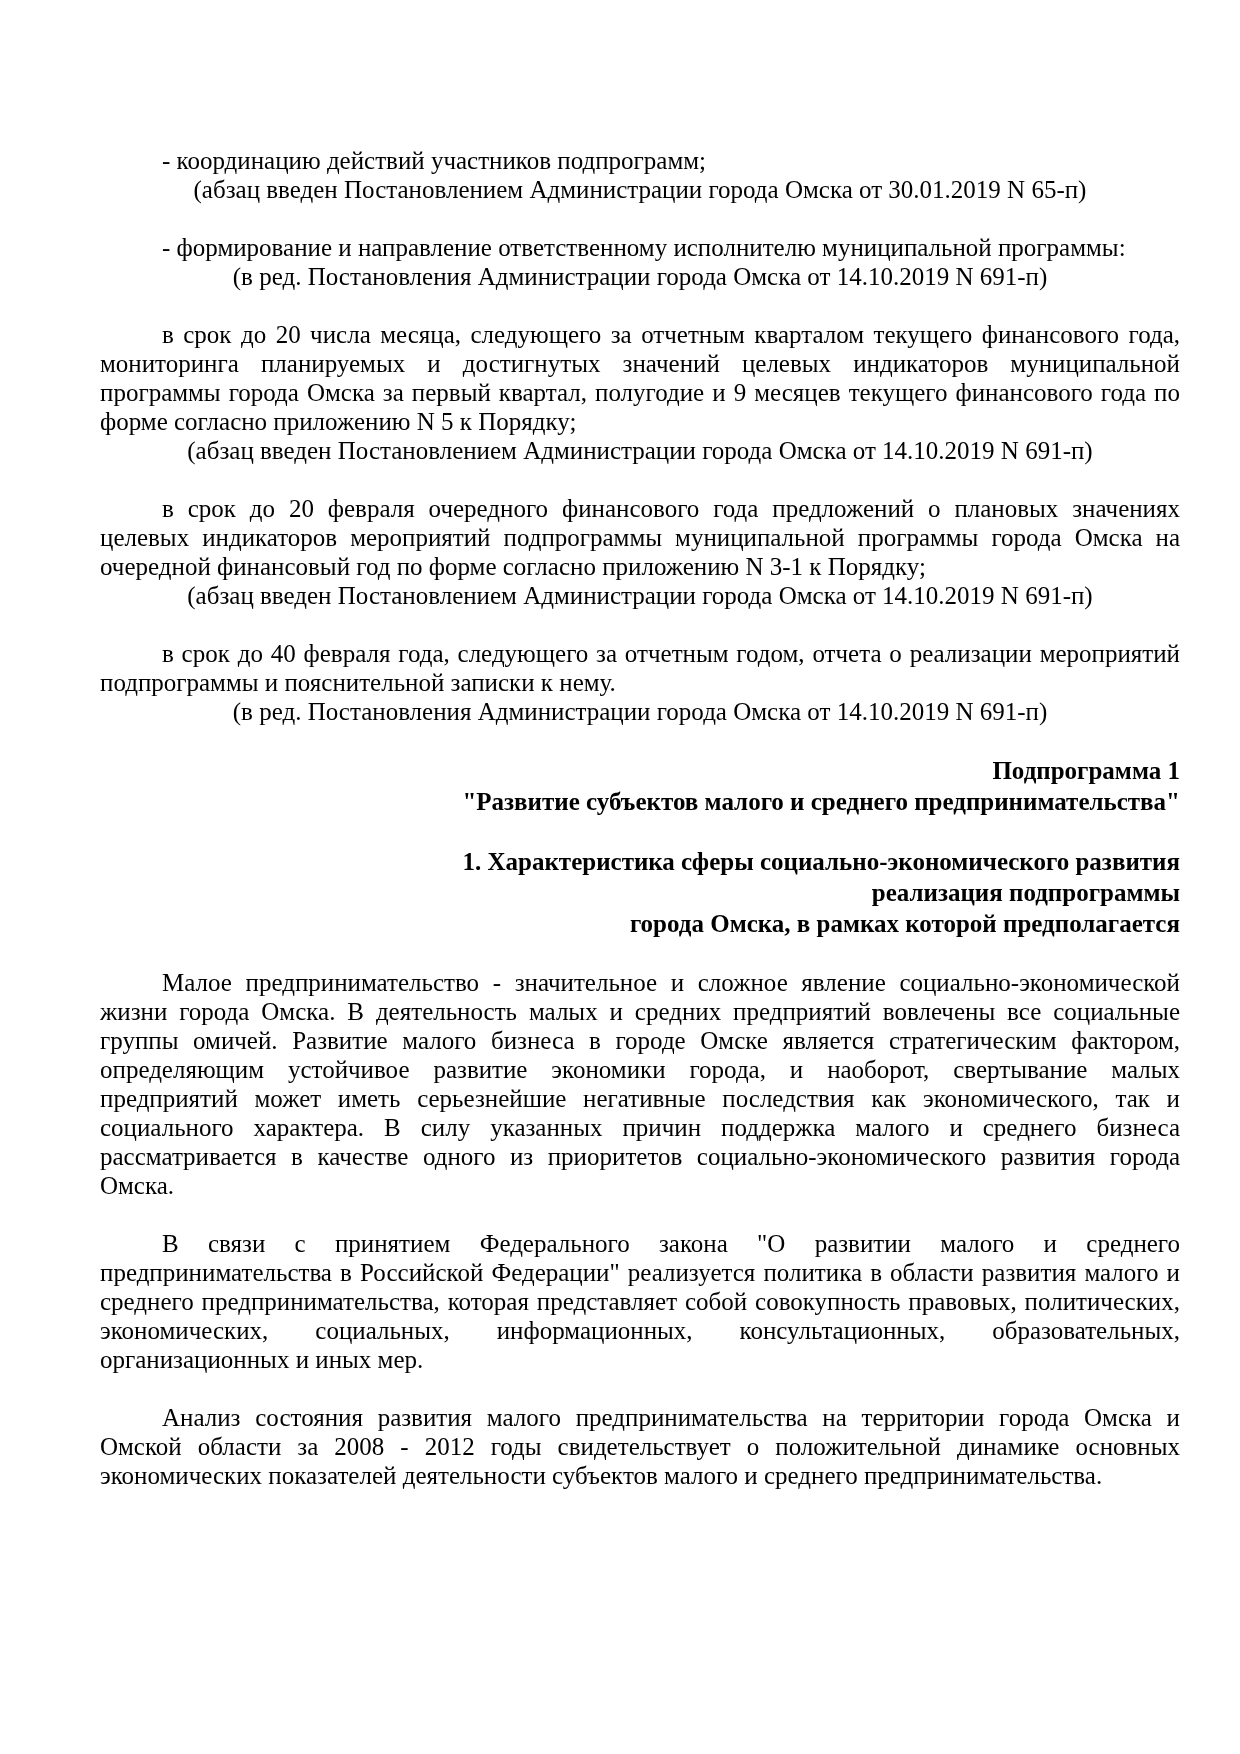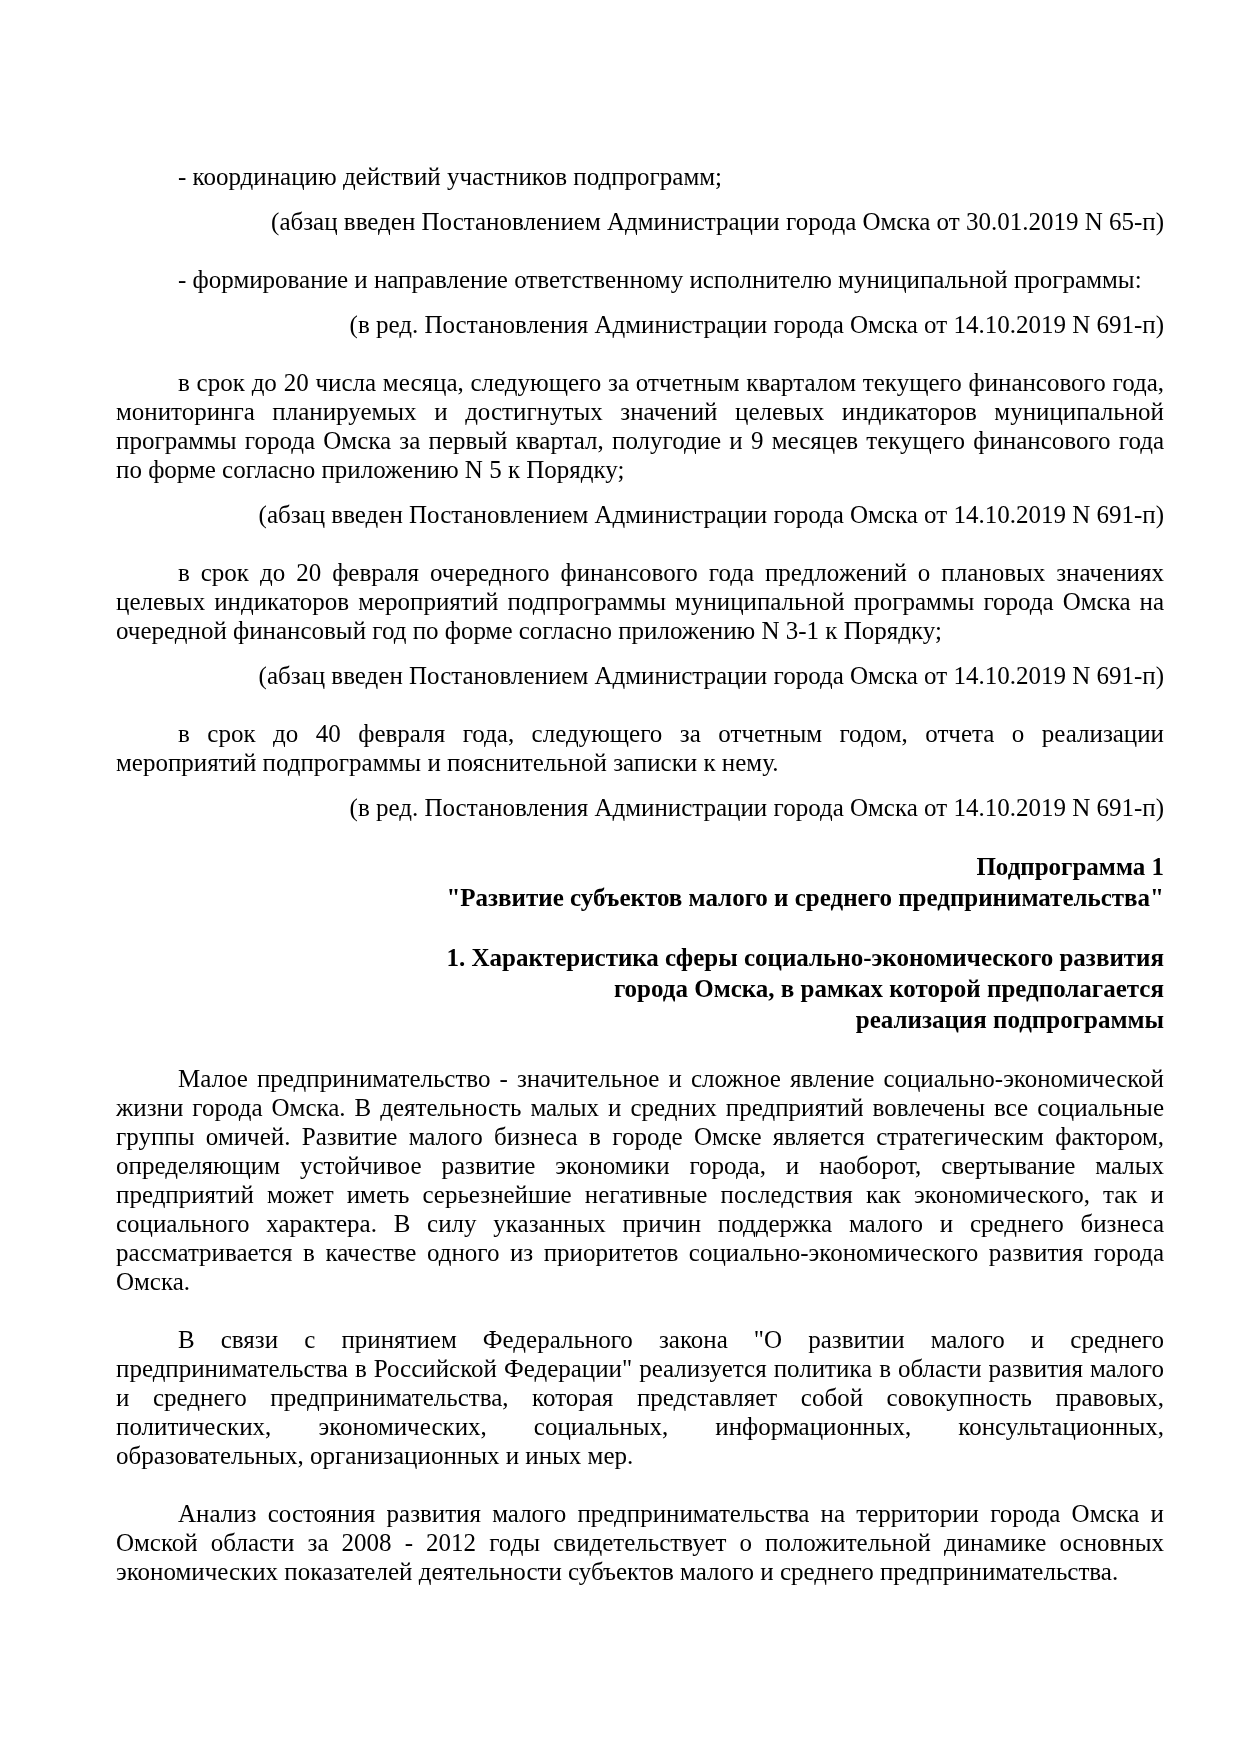--- a/index.html
+++ b/index.html
@@ -14,31 +14,31 @@
     background: #ffffff;
     box-sizing: border-box;
     padding: 146px 60px 0 100px;
     font-family: "Liberation Serif", "DejaVu Serif", serif;
     font-size: 25px;
     line-height: 29px;
     color: #000000;
     overflow: hidden;
   }
   p, .heading-block {
-    margin: 16px;
+    margin: 0;
     padding: 0;
   }
   .body {
     text-align: justify;
   }
   .indent {
     text-indent: 62px;
   }
   .note {
-    text-align: right;
+    text-align: center;
   }
   .gap {
     margin-top: 29px;
   }
   .heading-block {
     font-weight: bold;
     text-align: right;
     line-height: 31px;
   }
   .heading-line {
@@ -66,22 +66,22 @@
   <p class="note">(в ред. Постановления Администрации города Омска от 14.10.2019 N 691-п)</p>
 
 
   <div class="heading-block gap">
     <span class="heading-line">Подпрограмма 1</span>
     <span class="heading-line">"Развитие субъектов малого и среднего предпринимательства"</span>
   </div>
 
   <div class="heading-block gap">
     <span class="heading-line">1. Характеристика сферы социально-экономического развития</span>
+    <span class="heading-line">реализация подпрограммы</span>
     <span class="heading-line">города Омска, в рамках которой предполагается</span>
-    <span class="heading-line">реализация подпрограммы</span>
   </div>
 
   <p class="body indent gap">Малое предпринимательство - значительное и сложное явление социально-экономической жизни города Омска. В деятельность малых и средних предприятий вовлечены все социальные группы омичей. Развитие малого бизнеса в городе Омске является стратегическим фактором, определяющим устойчивое развитие экономики города, и наоборот, свертывание малых предприятий может иметь серьезнейшие негативные последствия как экономического, так и социального характера. В силу указанных причин поддержка малого и среднего бизнеса рассматривается в качестве одного из приоритетов социально-экономического развития города Омска.</p>
 
   <p class="body indent gap">В связи с принятием Федерального закона "О развитии малого и среднего предпринимательства в Российской Федерации" реализуется политика в области развития малого и среднего предпринимательства, которая представляет собой совокупность правовых, политических, экономических, социальных, информационных, консультационных, образовательных, организационных и иных мер.</p>
 
   <p class="body indent gap">Анализ состояния развития малого предпринимательства на территории города Омска и Омской области за 2008 - 2012 годы свидетельствует о положительной динамике основных экономических показателей деятельности субъектов малого и среднего предпринимательства.</p>
 
 </div>
 

